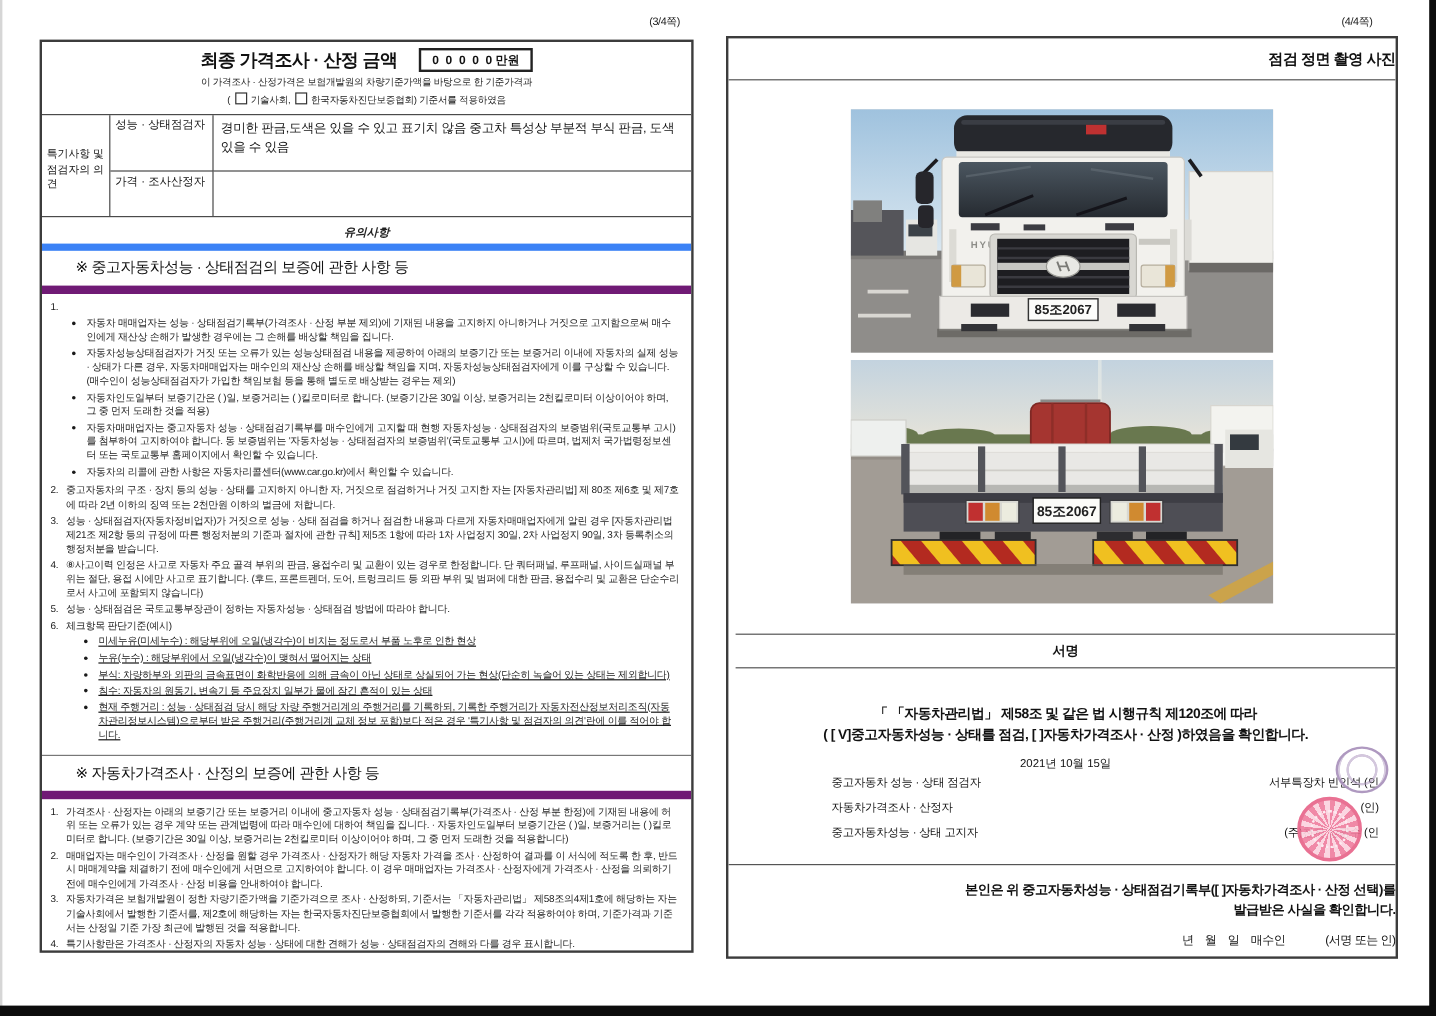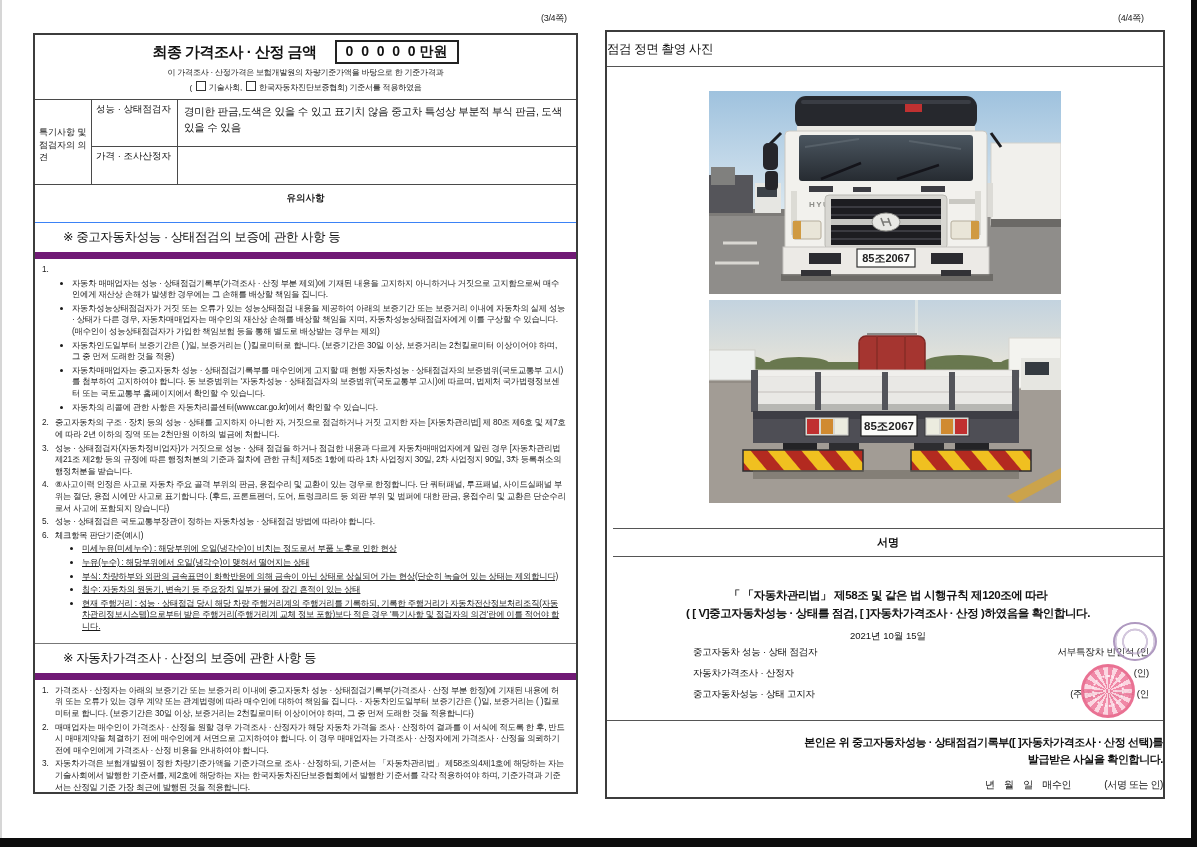--- a/index.html
+++ b/index.html
@@ -15,47 +15,47 @@
   .page-label{position:absolute;font-size:9px;color:#222;letter-spacing:-0.3px;}
   #label3{left:541px;top:12px;}
   #label4{left:1118px;top:12px;}
   .page{position:absolute;background:#fff;border:2px solid #3c3c3c;box-sizing:border-box;}
   #page3{left:33px;top:33px;width:545px;height:761px;display:flex;flex-direction:column;overflow:hidden;}
   #page4{left:605px;top:30px;width:560px;height:769px;overflow:hidden;}
 
   
   .p3-header{display:flex;justify-content:center;align-items:center;gap:18px;margin-top:5px;}
   .p3-title{font-size:15px;font-weight:bold;letter-spacing:-0.5px;}
-  .amount-box{border:2px solid #222;padding:1px 9px;font-size:14px;font-weight:bold;white-space:pre;}
+  .amount-box{border:2px solid #222;padding:1px 9px;font-size:10px;font-weight:bold;white-space:pre;}
   .amount-box .unit{font-weight:bold;}
   .p3-sub{text-align:center;font-size:8px;color:#222;margin-top:3px;letter-spacing:-0.2px;}
   .cb{display:inline-block;width:8px;height:8px;border:1px solid #333;vertical-align:-1px;margin:0 3px 0 4px;background:#fff;}
   .op-table{display:grid;grid-template-columns:57px 86px 1fr;grid-template-rows:47px 37px;
     border-top:1px solid #4a4a4a;border-bottom:1px solid #4a4a4a;margin-top:6px;}
   .op-cell{border-right:1px solid #4a4a4a;padding:3px 4px;box-sizing:border-box;}
   .op-rowhead{grid-row:1/3;font-size:9px;line-height:1.4;padding-top:26px;}
   .op-lab{font-size:9.5px;line-height:1.35;border-bottom:1px solid #4a4a4a;}
   .op-cont{border-right:none;border-bottom:1px solid #4a4a4a;font-size:10.5px;line-height:1.5;padding:4px 6px;letter-spacing:-0.2px;}
   .op-lab.last,.op-cont.last{border-bottom:none;}
-  .band{border-bottom:1px solid #3b82f6;text-align:center;font-weight:bold;font-size:9.5px;color:#222;padding:7px 0 17px 0;}
+  .band{border-bottom:6px solid #3b82f6;text-align:center;font-weight:bold;font-size:9.5px;color:#222;padding:7px 0 2px 0;font-style:italic;}
   .sec-title{font-size:12.5px;color:#111;padding:6px 0 6px 28px;border-bottom:7px solid #701a75;letter-spacing:-0.4px;}
   .sec-title.second{border-top:1px solid #777;margin-top:4px;}
   .notice-list{padding:5px 10px 2px 7px;font-size:8.3px;line-height:1.40;color:#1a1a1a;letter-spacing:-0.2px;}
   .n-item{display:flex;margin-bottom:2px;}
   .n-num{flex:none;width:13px;}
   .n-text{flex:1;}
   ul.bullets{margin:1px 0 4px 0;padding-left:30px;}
   ul.bullets li{margin-bottom:2px;}
   ul.bullets.inner{padding-left:40px;text-decoration:underline;}
   .price-box{border:2px solid #333;margin:6px 26px 8px 26px;}
   .pb-title-cell{width:57%;border-right:1px solid #333;border-bottom:1px solid #333;
     text-align:center;font-size:13.5px;font-weight:bold;padding:3px 0;box-sizing:border-box;letter-spacing:-0.5px;}
 
   
-  .p4-band{text-align:left;font-weight:normal;font-size:12.5px;padding:9px 0 8px 0;border-bottom:1px solid #555;letter-spacing:-0.4px;}
+  .p4-band{text-align:right;font-weight:bold;font-size:12.5px;padding:9px 0 8px 0;border-bottom:1px solid #555;letter-spacing:-0.4px;}
   .photos{display:flex;flex-direction:column;align-items:center;gap:6px;margin-top:24px;}
   .photo{width:352px;height:203px;display:block;background:#ddd;}
   .sign-section{position:absolute;left:6px;right:0;top:496px;}
   .sign-band{border-top:1px solid #555;border-bottom:1px solid #555;text-align:center;font-weight:bold;font-size:11px;padding:6px 0;}
   .statement{text-align:center;font-weight:bold;font-size:11.5px;margin-top:30px;line-height:1.55;letter-spacing:-0.4px;}
   .date-line{text-align:center;font-size:9.5px;margin-top:7px;}
   .signers{margin:3px 14px 0 80px;font-size:9.5px;}
   .srow{display:flex;justify-content:space-between;margin-bottom:8px;}
   .srole{letter-spacing:-0.2px;}
   .sval{letter-spacing:-0.2px;}

